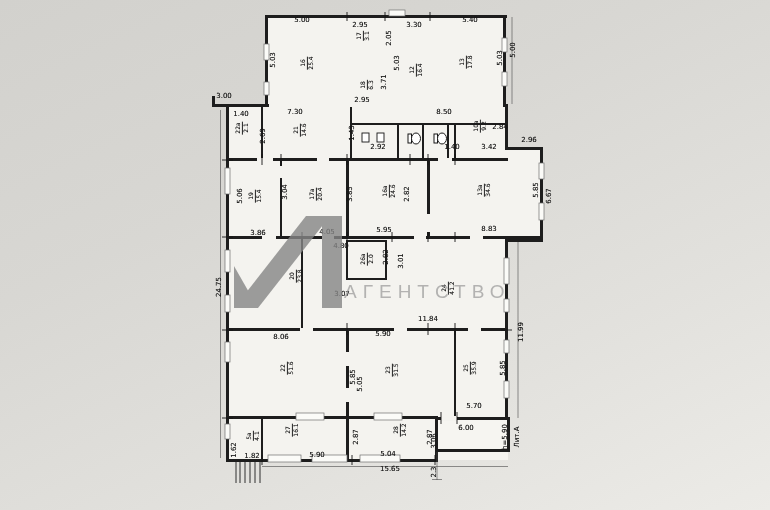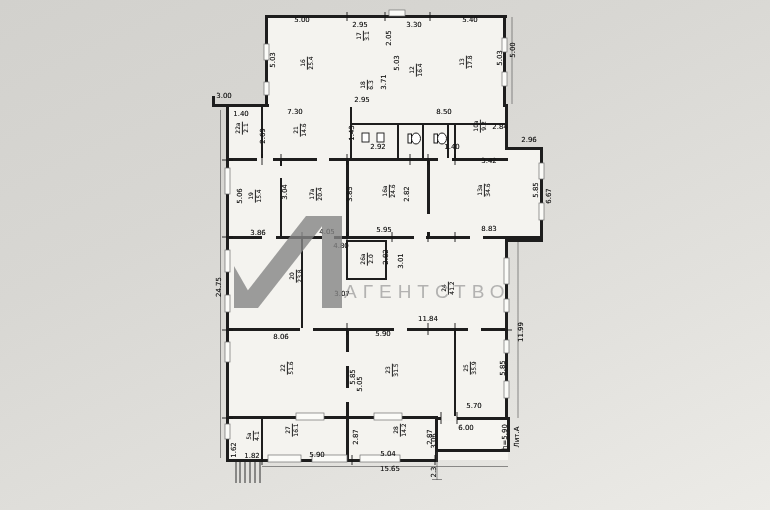--- a/index.html
+++ b/index.html
@@ -202,21 +202,21 @@
       <span class="dim" style="left: 360px; top: 25px;">2.95</span>
       <span class="dim" style="left: 414px; top: 25px;">3.30</span>
       <span class="dim" style="left: 470px; top: 20px;">5.40</span>
       <span class="dim" style="left: 224px; top: 96px;">3.00</span>
       <span class="dim" style="left: 241px; top: 114px;">1.40</span>
       <span class="dim" style="left: 295px; top: 112px;">7.30</span>
       <span class="dim" style="left: 444px; top: 112px;">8.50</span>
       <span class="dim" style="left: 362px; top: 100px;">2.95</span>
       <span class="dim" style="left: 378px; top: 147px;">2.92</span>
       <span class="dim" style="left: 452px; top: 147px;">1.40</span>
-      <span class="dim" style="left: 489px; top: 161px;">3.42</span>
+      <span class="dim" style="left: 489px; top: 147px;">3.42</span>
       <span class="dim" style="left: 500px; top: 127px;">2.84</span>
       <span class="dim" style="left: 529px; top: 140px;">2.96</span>
       <span class="dim" style="left: 258px; top: 233px;">3.86</span>
       <span class="dim" style="left: 327px; top: 232px;">4.05</span>
       <span class="dim" style="left: 384px; top: 230px;">5.95</span>
       <span class="dim" style="left: 489px; top: 229px;">8.83</span>
       <span class="dim" style="left: 341px; top: 246px;">4.80</span>
       <span class="dim" style="left: 342px; top: 294px;">3.07</span>
       <span class="dim" style="left: 428px; top: 319px; text-align: center;">11.84</span>
       <span class="dim" style="left: 281px; top: 337px;">8.06</span>

